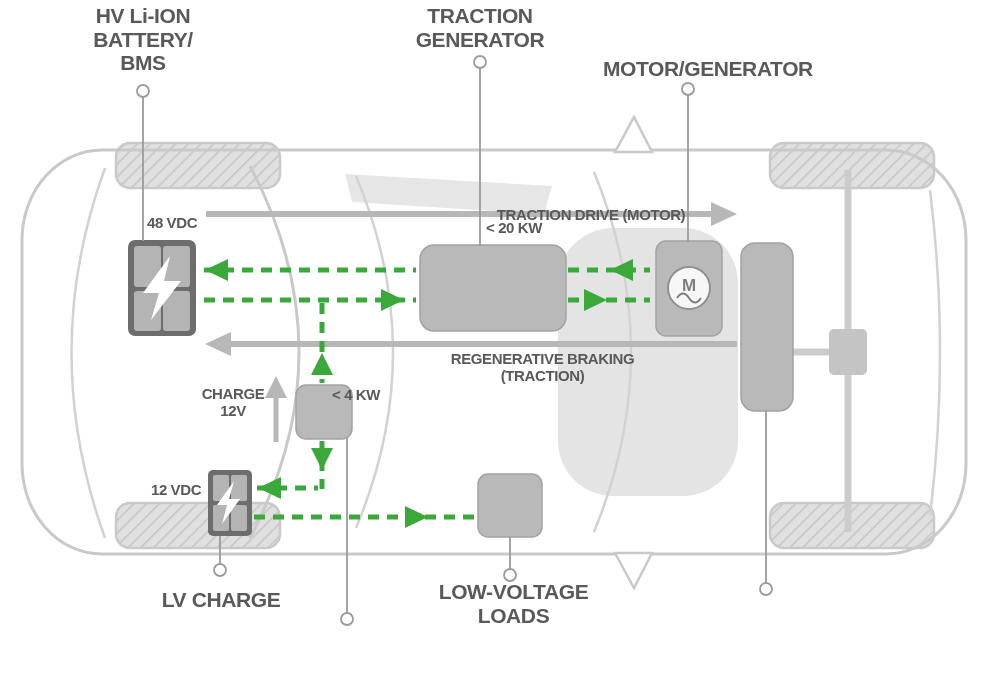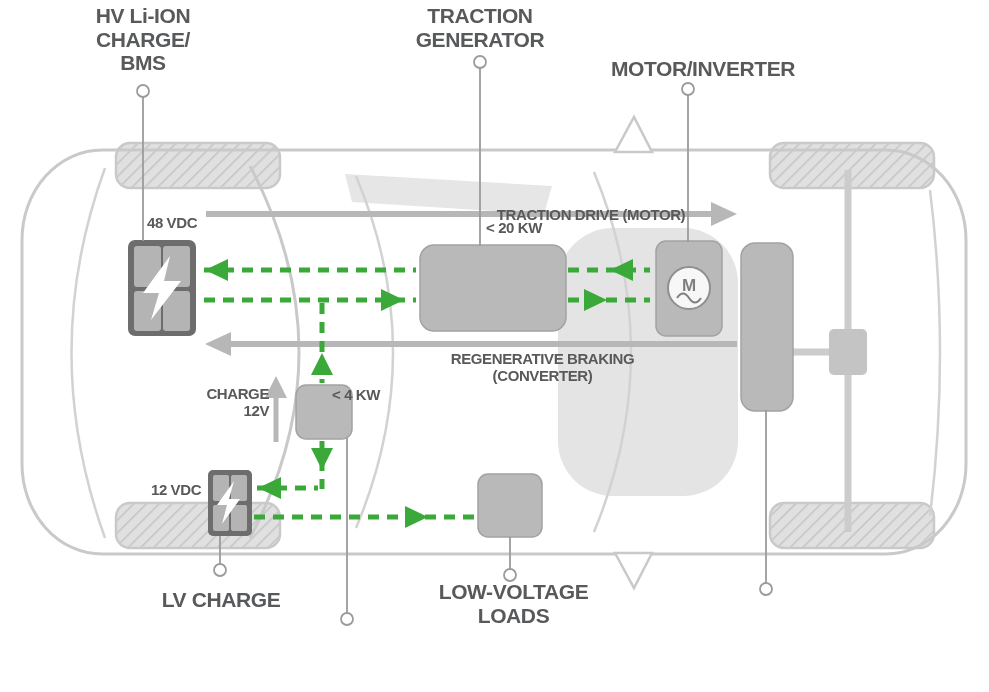--- a/index.html
+++ b/index.html
@@ -140,33 +140,33 @@
       <line x1="347" y1="438" x2="347" y2="613"></line>
         <circle cx="347" cy="619" r="6"></circle>
       <line x1="220" y1="536" x2="220" y2="564"></line>
         <circle cx="220" cy="570" r="6"></circle>
       <line x1="510" y1="537" x2="510" y2="569"></line>
         <circle cx="510" cy="575" r="6"></circle>
     </g>
   </svg>
 
   <div class="lbl lg" style="left:70px; top:4px; width:146px;">HV Li-ION
-CHARGE/
+BATTERY/
 BMS</div>
   <div class="lbl lg" style="left:405px; top:4px; width:150px;">TRACTION
 GENERATOR</div>
-  <div class="lbl lg" style="left:603px; top:57px; width:200px;">MOTOR/INVERTER</div>
+  <div class="lbl lg" style="left:603px; top:57px; width:200px;">MOTOR/GENERATOR</div>
   <div class="lbl lg" style="left:146px; top:588px; width:150px;">LV CHARGE</div>
   <div class="lbl lg" style="left:436px; top:580px; width:155px;">LOW-VOLTAGE
 LOADS</div>
 
   <div class="lbl md" style="left:127px; top:215px; width:90px;">48 VDC</div>
   <div class="lbl md" style="left:469px; top:220px; width:90px;">&lt; 20 KW</div>
   <div class="lbl md left" style="left:332px; top:347px; width:70px;">&lt; 4 KW</div>
   <div class="lbl md" style="left:147px; top:482px; width:58px;">12 VDC</div>
 
   <div class="lbl md" style="left:491px; top:188px; width:200px;margin-top:19px;">TRACTION DRIVE (MOTOR)</div>
   <div class="lbl md" style="left:440px; top:351px; width:205px;">REGENERATIVE BRAKING
-(CONVERTER)</div>
-  <div class="lbl md" style="left:197px; top:386px; width:72px;text-align:right;">CHARGE
+(TRACTION)</div>
+  <div class="lbl md" style="left:197px; top:386px; width:72px;">CHARGE
 12V</div>
 
 </div>
 
 </body></html>

